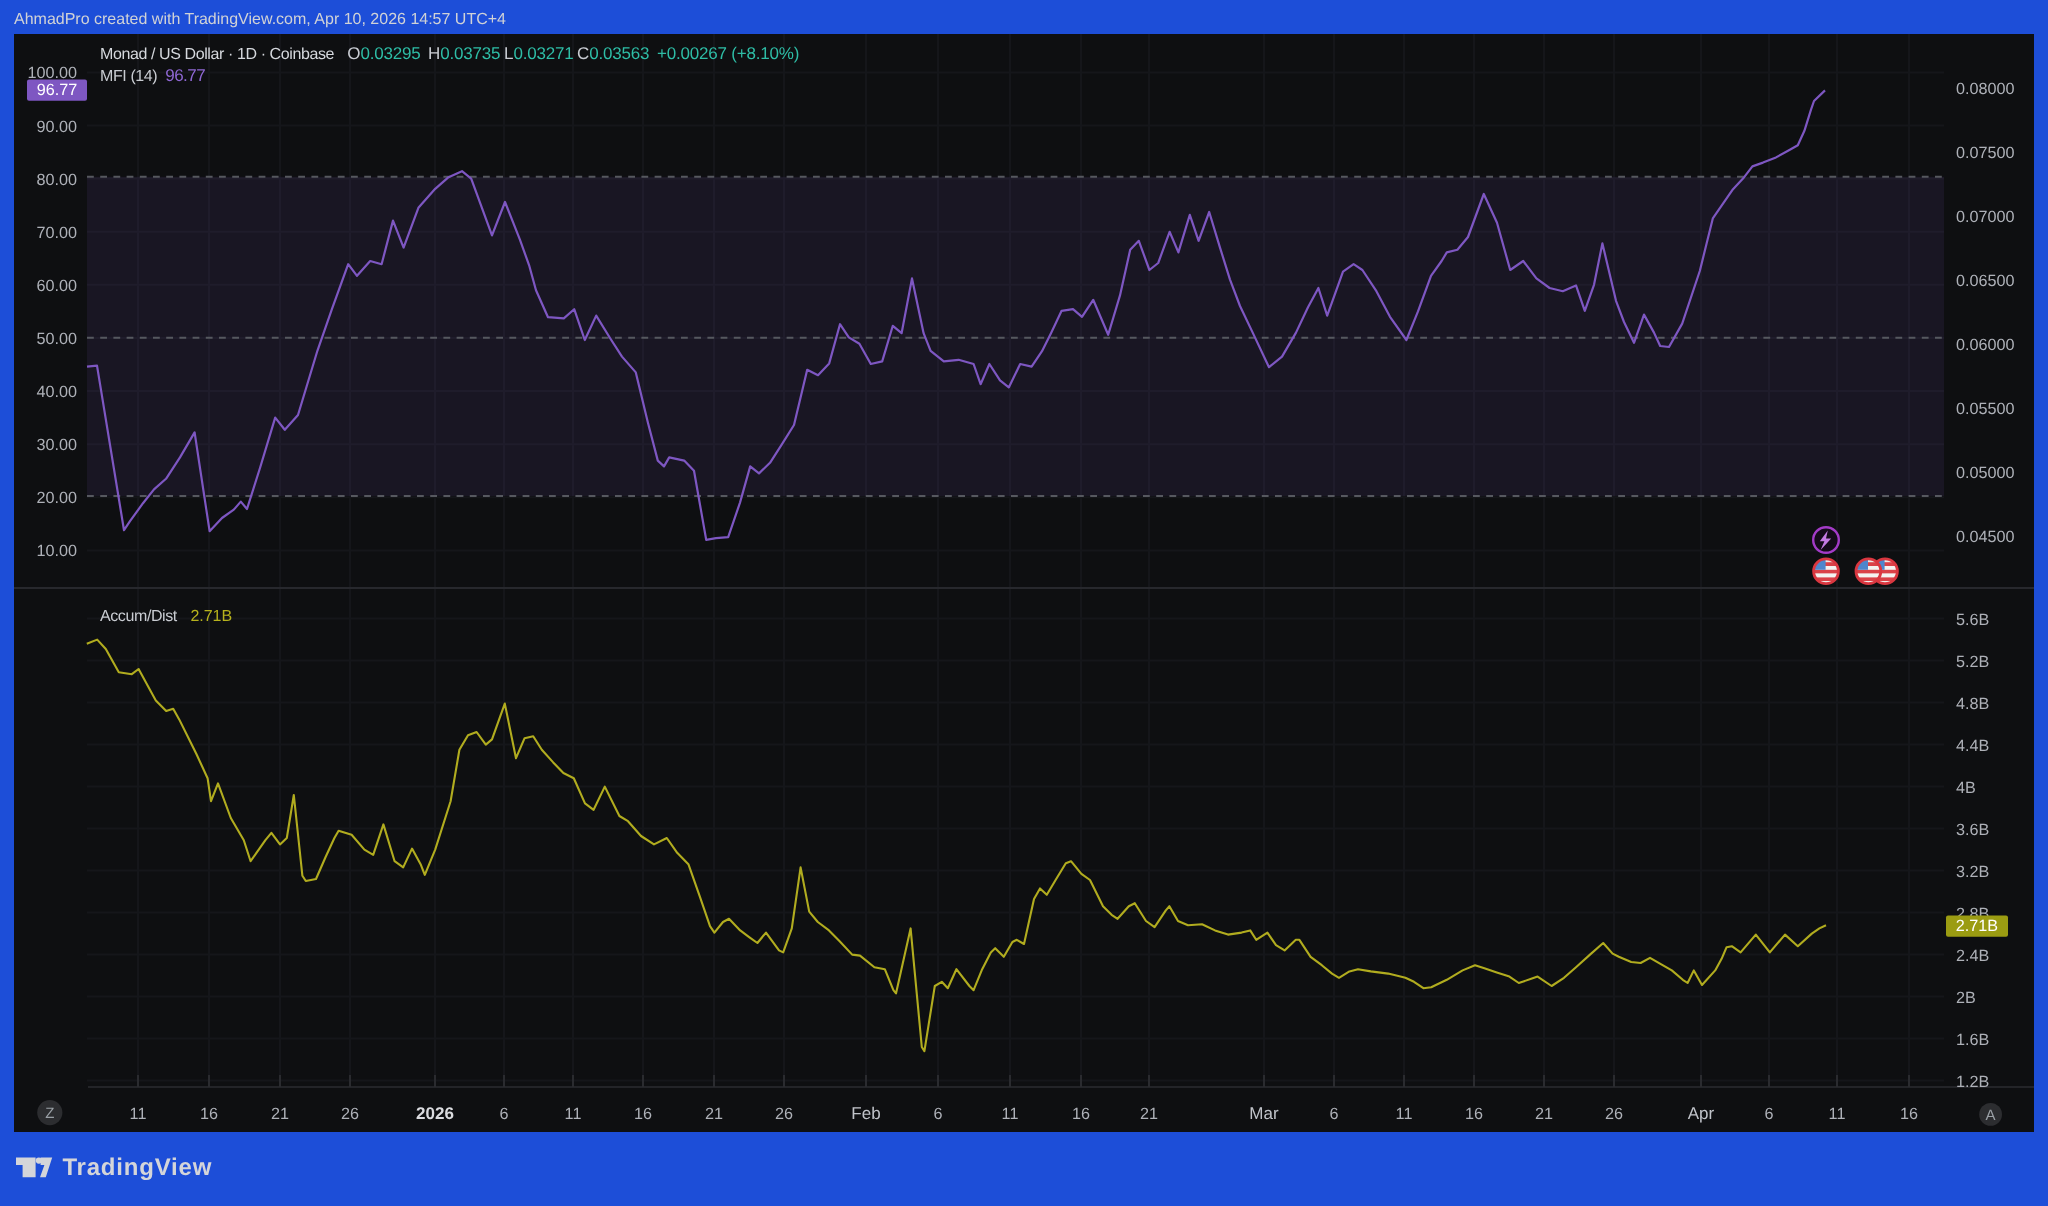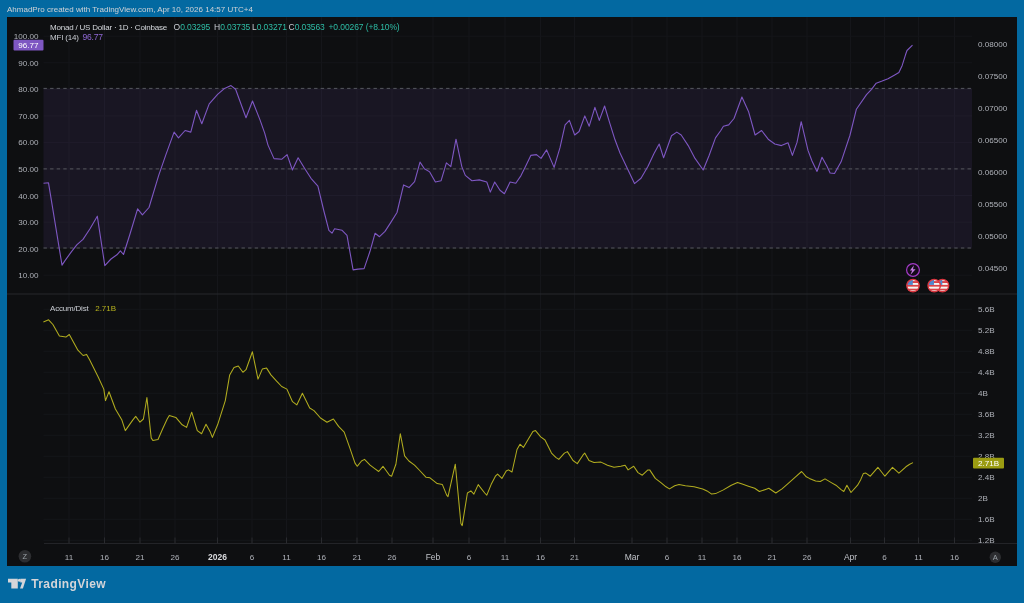--- a/index.html
+++ b/index.html
@@ -1,15 +1,15 @@
 <!DOCTYPE html>
 <html><head><meta charset="utf-8"><title>chart</title>
 <style>
  html,body{margin:0;padding:0;background:#1e1f21;width:1024px;height:603px;overflow:hidden}
- #page{position:relative;width:1024px;height:603px;background:#0369a1;font-family:"Liberation Sans",sans-serif}
+ #page{position:relative;width:1024px;height:603px;background:#1d4ed8;font-family:"Liberation Sans",sans-serif}
  .hdr{position:absolute;left:7px;top:4.5px;font-size:8px;color:#d0d2d6;letter-spacing:0px}
 </style></head>
 <body>
 <div id="page">
 <div class="hdr">AhmadPro created with TradingView.com, Apr 10, 2026 14:57 UTC+4</div>
 <svg width="1010" height="549" viewBox="0 0 1010 549" style="position:absolute;left:7px;top:17px;display:block">
 <style>
  text{font-family:"Liberation Sans",sans-serif;font-size:8.1px;fill:#aeb1b8}
  .t{font-size:8px;fill:#d5d8dd;letter-spacing:-0.2px}
  .o{font-size:8.5px;fill:#c9ccd2}

